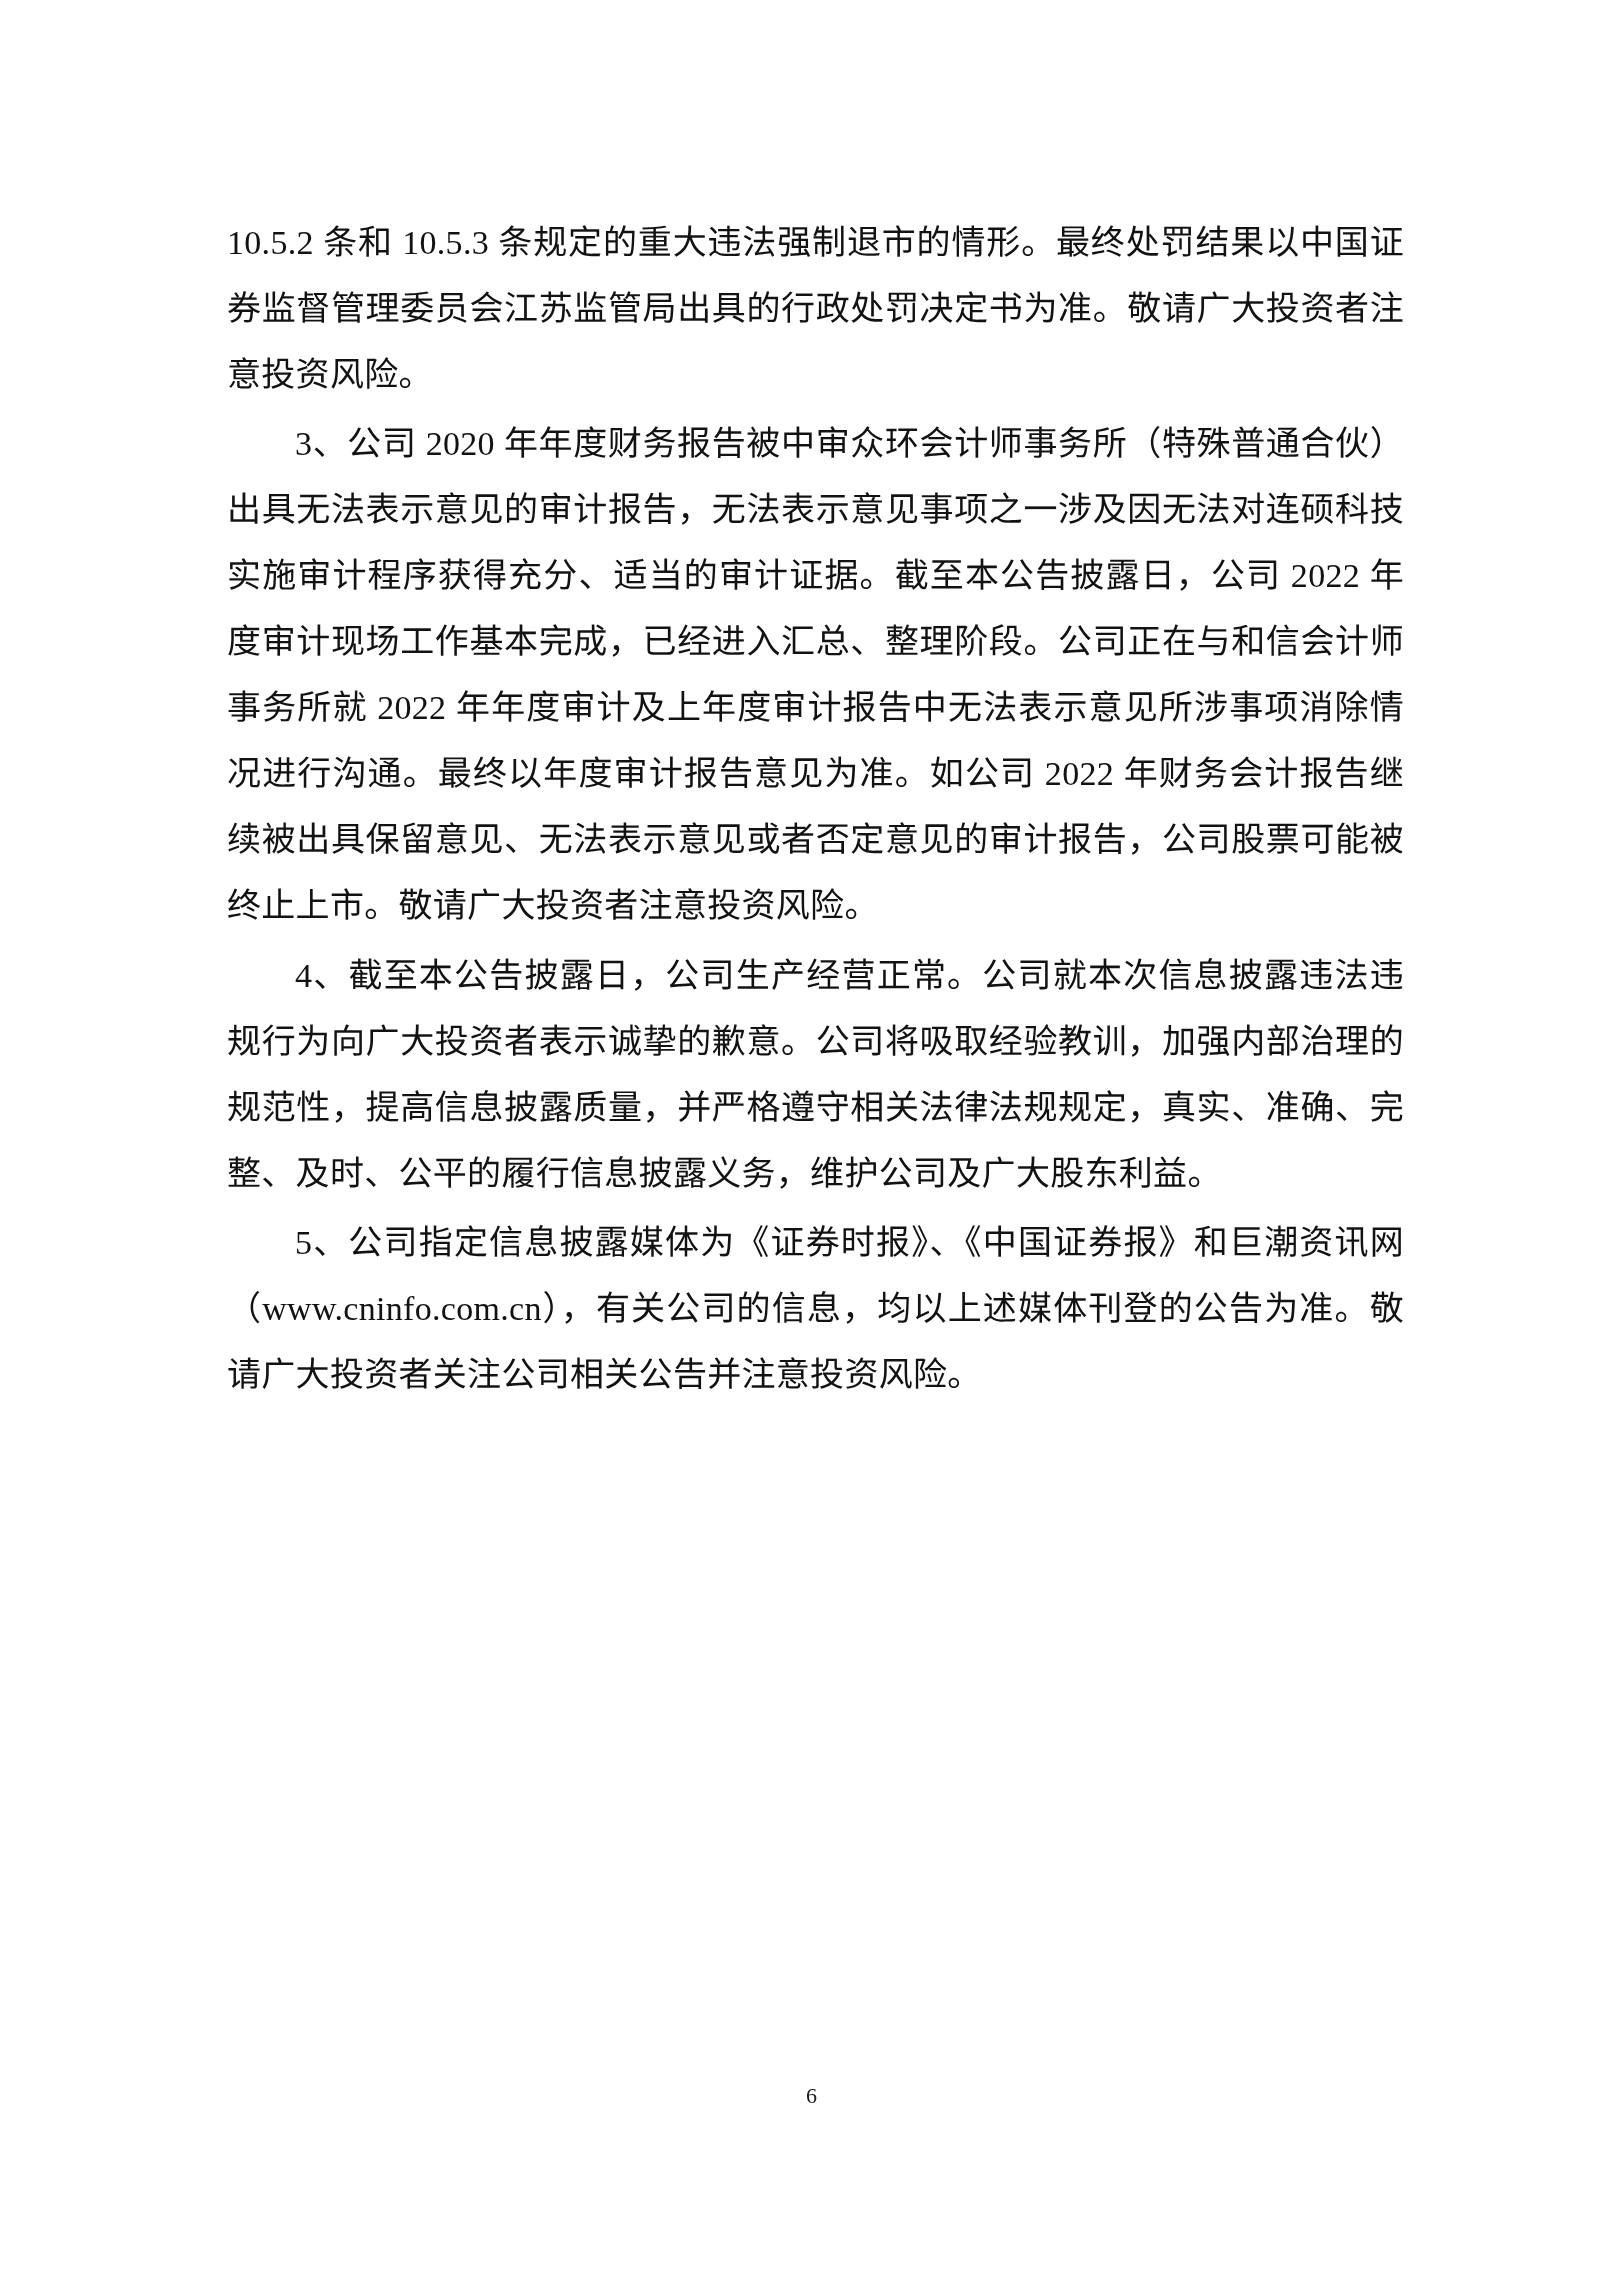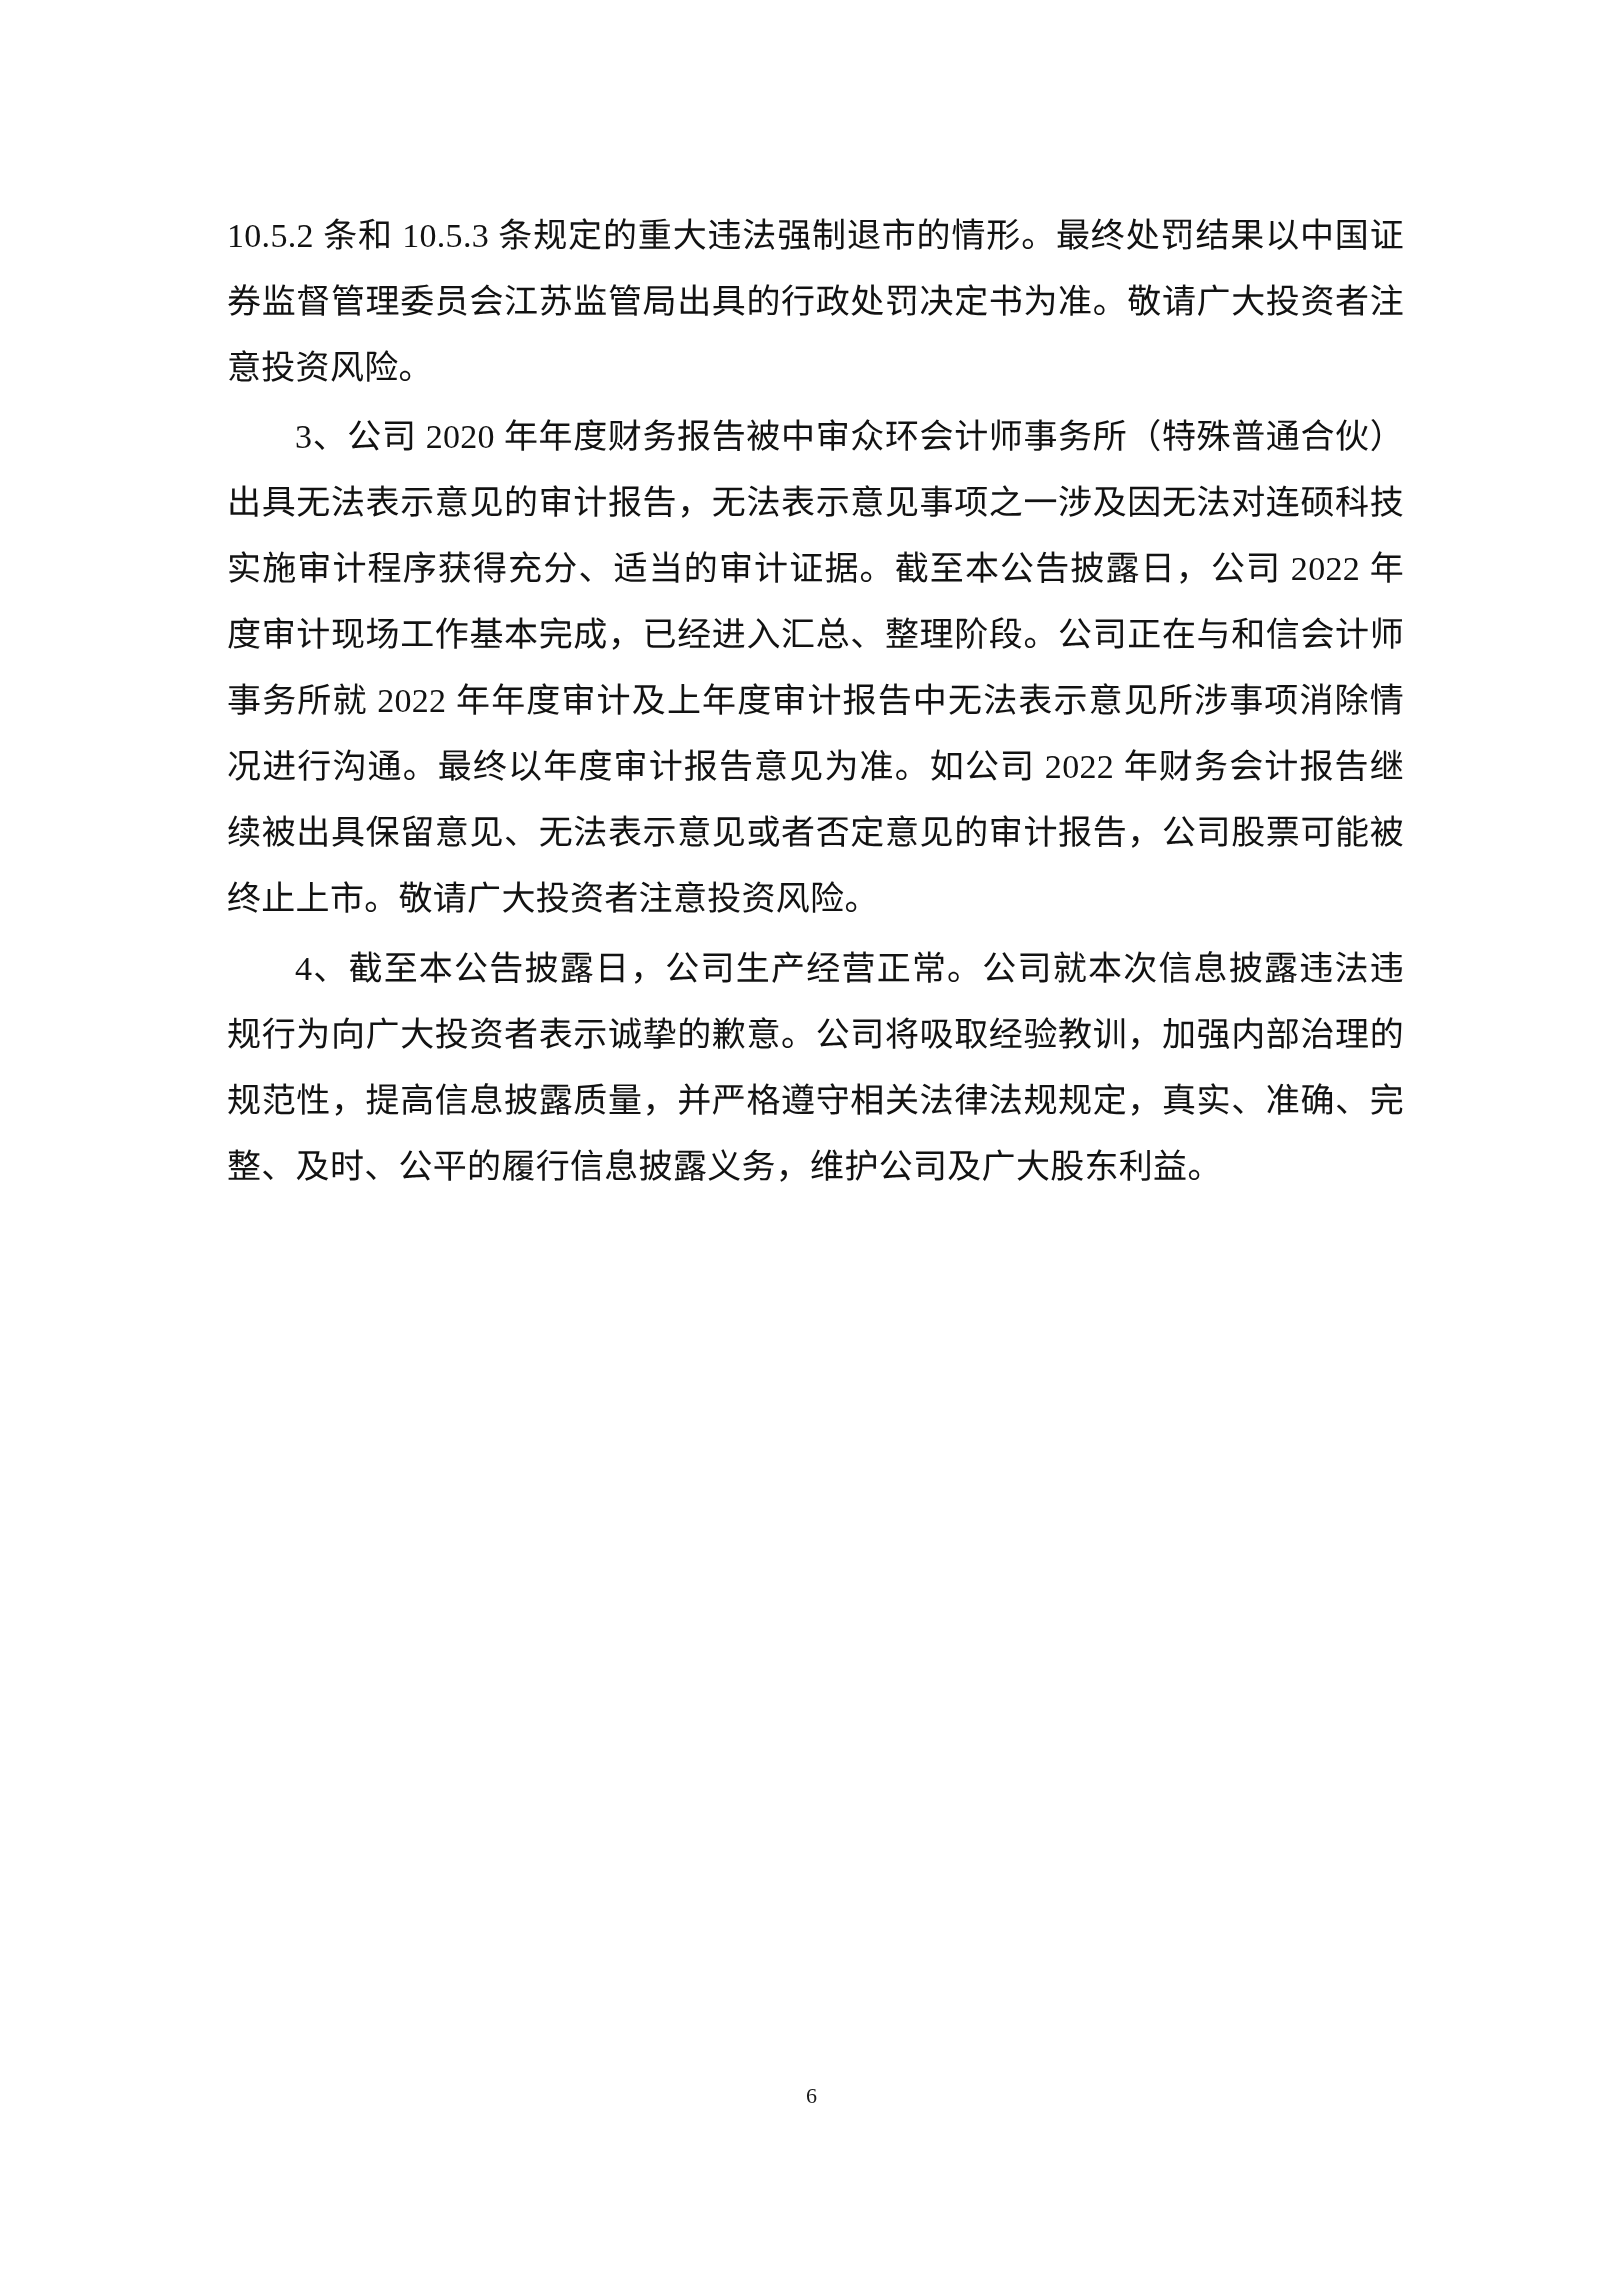--- a/index.html
+++ b/index.html
@@ -21,21 +21,21 @@
     margin: 0 auto;
     background: #ffffff;
     box-sizing: border-box;
     overflow: hidden;
   }
 
   
   .content {
     position: absolute;
     left: 227px;
-    top: 203px;
+    top: 210px;
     width: 1177px;
   }
 
   p.para {
     margin: 0 0 3.4px 0;
     font-size: 34px;
     line-height: 66px;
     text-align: justify;
     text-justify: inter-ideograph;
     text-indent: 68px;
@@ -68,20 +68,21 @@
 
   <div class="content">
 
     <p class="para cont">10.5.2 条和 10.5.3 条规定的重大违法强制退市的情形。最终处罚结果以中国证券监督管理委员会江苏监管局出具的行政处罚决定书为准。敬请广大投资者注意投资风险。</p>
 
 
     <p class="para">3、公司 2020 年年度财务报告被中审众环会计师事务所（特殊普通合伙）出具无法表示意见的审计报告，无法表示意见事项之一涉及因无法对连硕科技实施审计程序获得充分、适当的审计证据。截至本公告披露日，公司 2022 年度审计现场工作基本完成，已经进入汇总、整理阶段。公司正在与和信会计师事务所就 2022 年年度审计及上年度审计报告中无法表示意见所涉事项消除情况进行沟通。最终以年度审计报告意见为准。如公司 2022 年财务会计报告继续被出具保留意见、无法表示意见或者否定意见的审计报告，公司股票可能被终止上市。敬请广大投资者注意投资风险。</p>
 
     <p class="para">4、截至本公告披露日，公司生产经营正常。公司就本次信息披露违法违规行为向广大投资者表示诚挚的歉意。公司将吸取经验教训，加强内部治理的规范性，提高信息披露质量，并严格遵守相关法律法规规定，真实、准确、完整、及时、公平的履行信息披露义务，维护公司及广大股东利益。</p>
 
+    <p class="para">5、公司指定信息披露媒体为《证券时报》、《中国证券报》和巨潮资讯网（www.cninfo.com.cn），有关公司的信息，均以上述媒体刊登的公告为准。敬请广大投资者关注公司相关公告并注意投资风险。</p>
 
 
   </div>
 
   <div class="pagenum">6</div>
 
 </div>
 
 
 </body></html>

